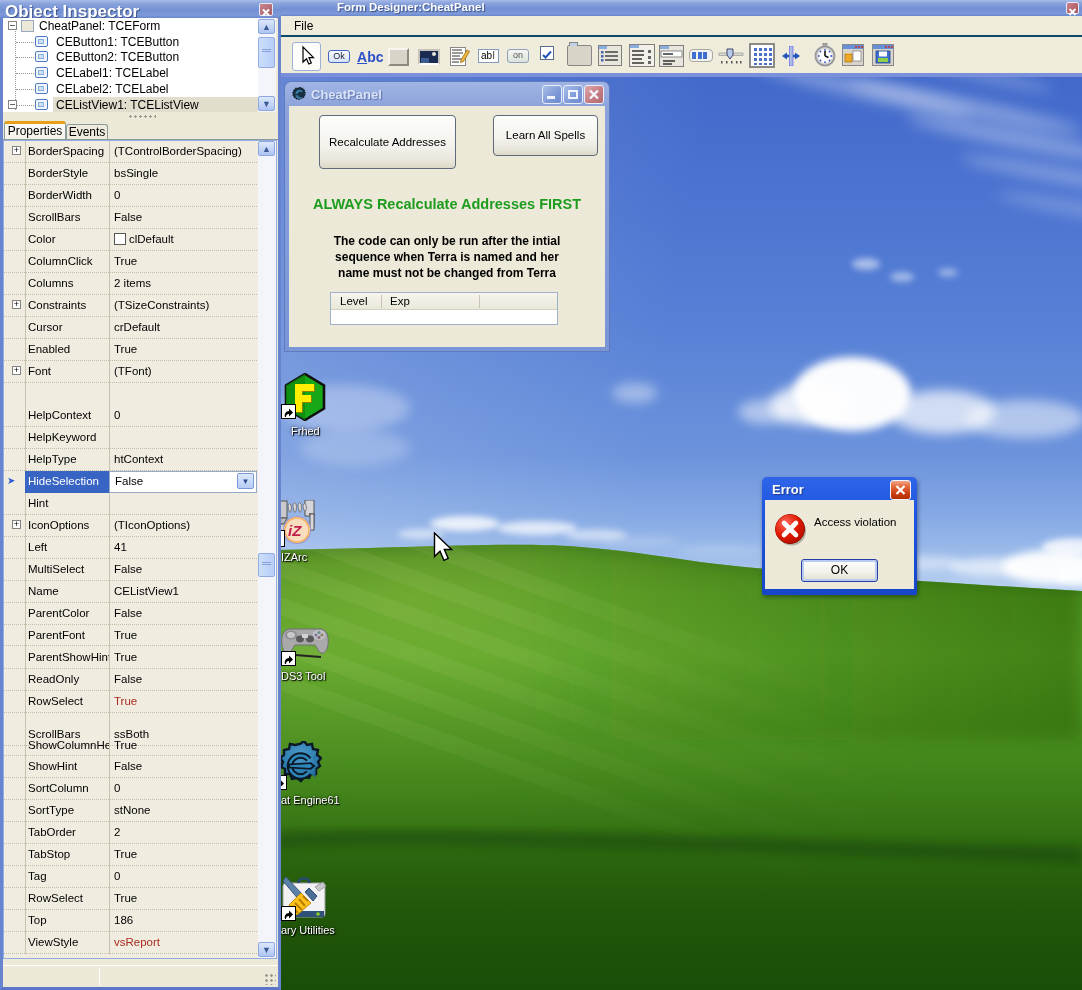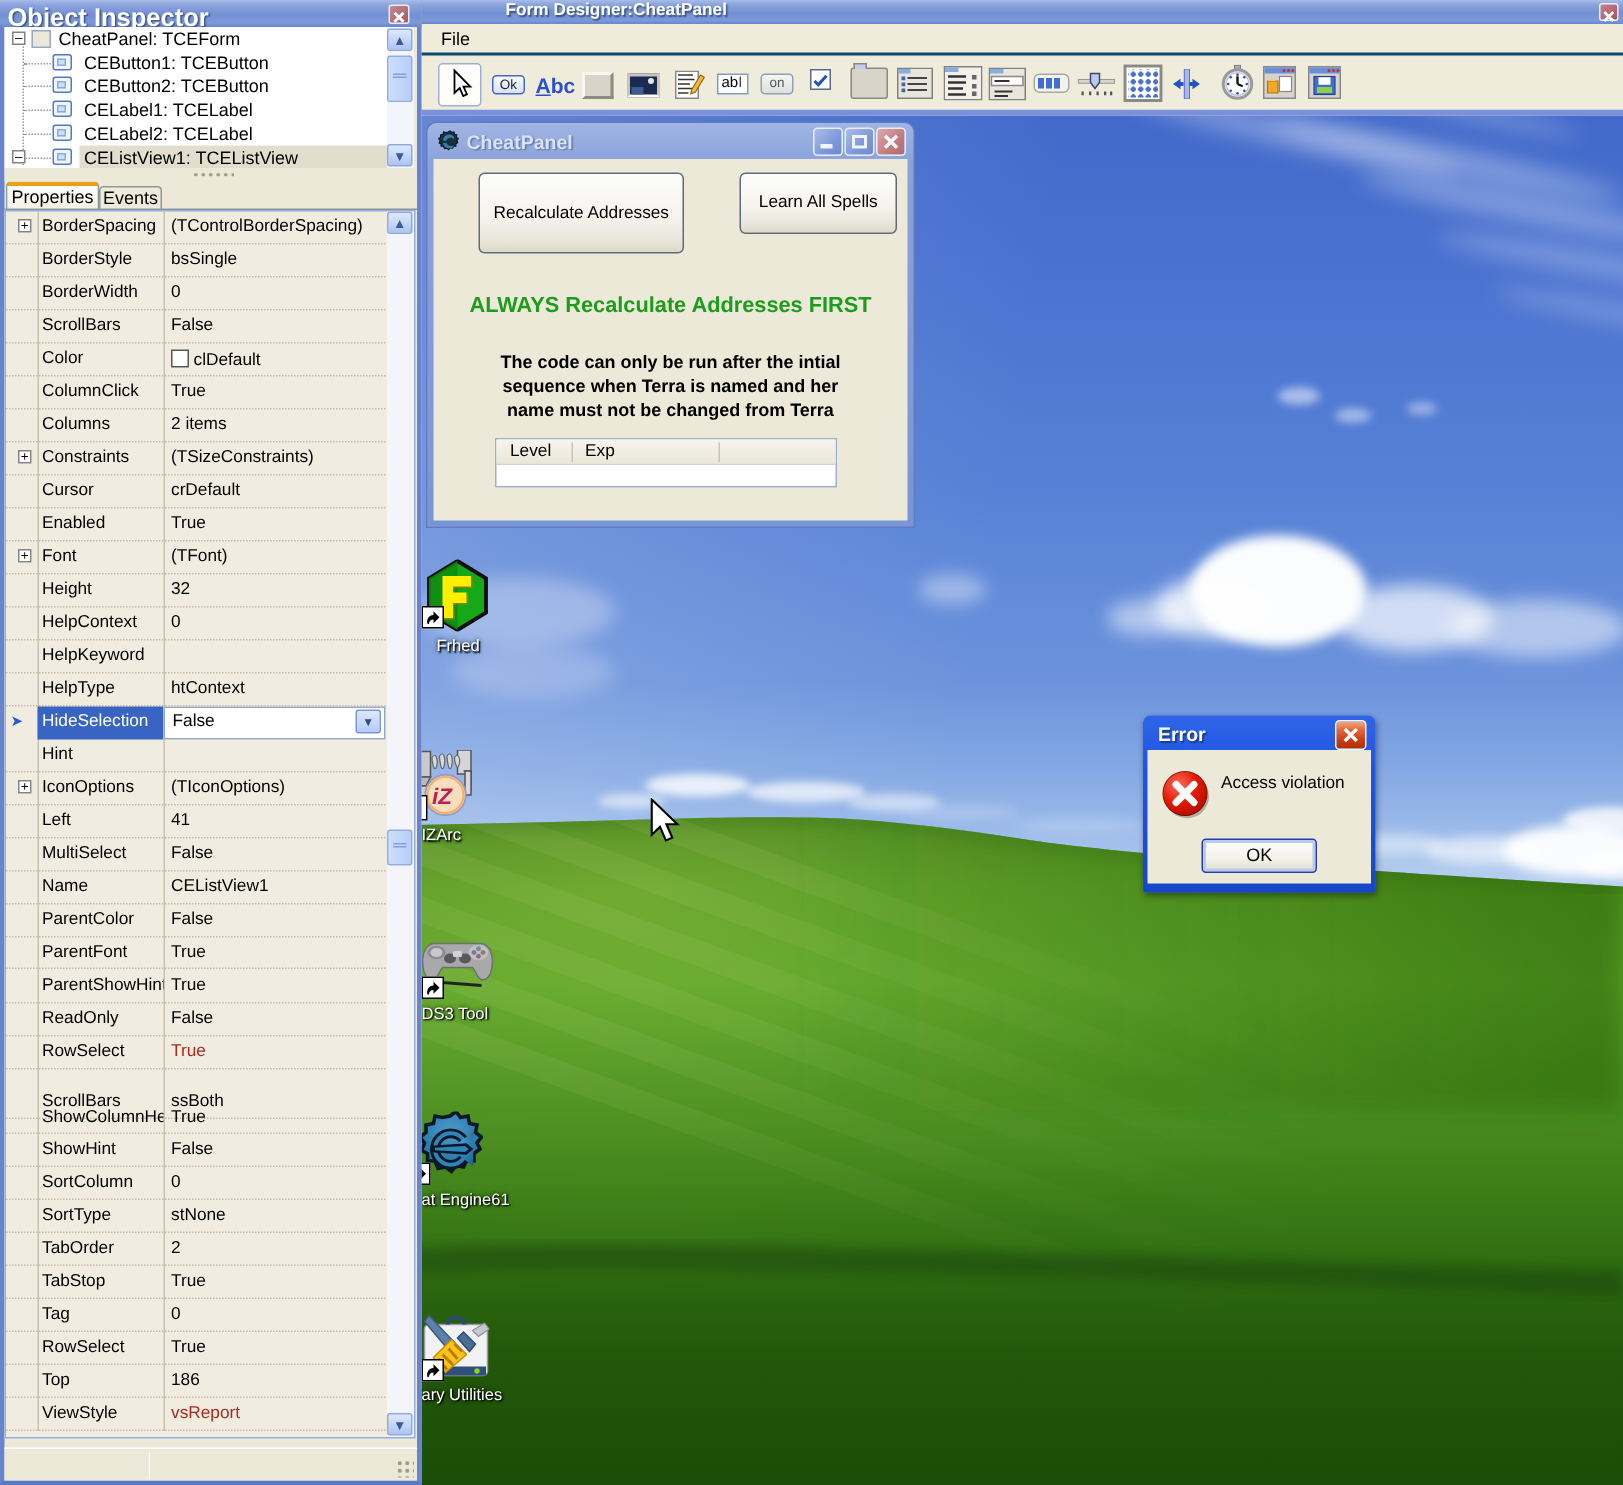--- a/index.html
+++ b/index.html
@@ -561,24 +561,20 @@
     </div>
     <div class="grow" style="top:197.8px;height:22.0px;">
 <div class="gname">Enabled</div>
 <div class="gval" style="">True</div>
     </div>
     <div class="grow" style="top:219.8px;height:22.0px;">
       <div class="pmbox" style="left:8px;top:5.0px;">+</div>
 <div class="gname">Font</div>
 <div class="gval" style="">(TFont)</div>
     </div>
-    <div class="grow" style="top:241.8px;height:22.0px;">
-<div class="gname">Height</div>
-<div class="gval" style="">32</div>
-    </div>
     <div class="grow" style="top:263.8px;height:21.899999999999977px;">
 <div class="gname">HelpContext</div>
 <div class="gval" style="">0</div>
     </div>
     <div class="grow" style="top:285.7px;height:22.0px;">
 <div class="gname">HelpKeyword</div>
 <div class="gval" style=""></div>
     </div>
     <div class="grow" style="top:307.7px;height:22.0px;">
 <div class="gname">HelpType</div>

